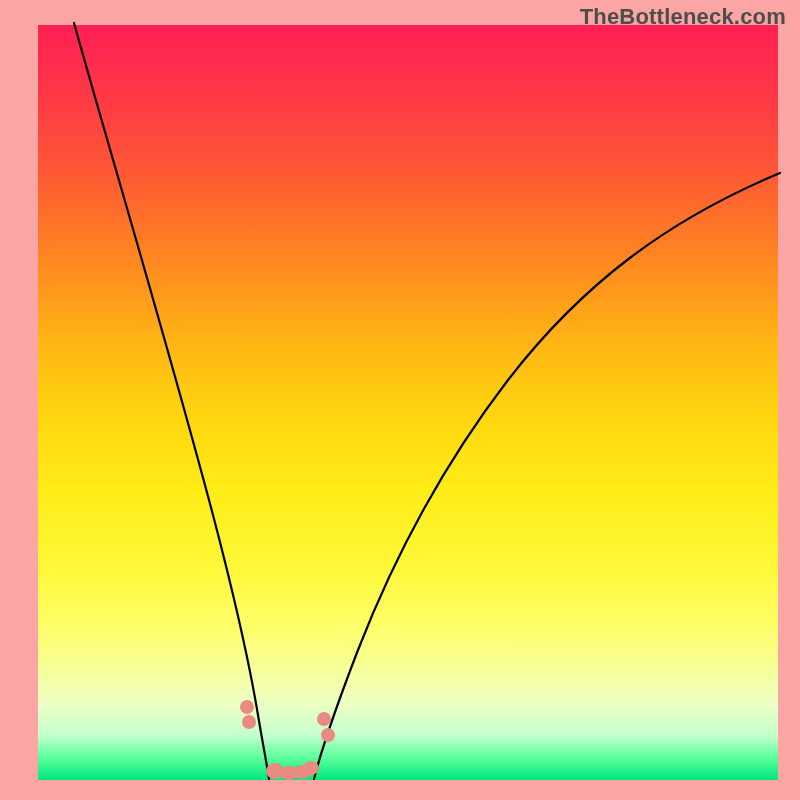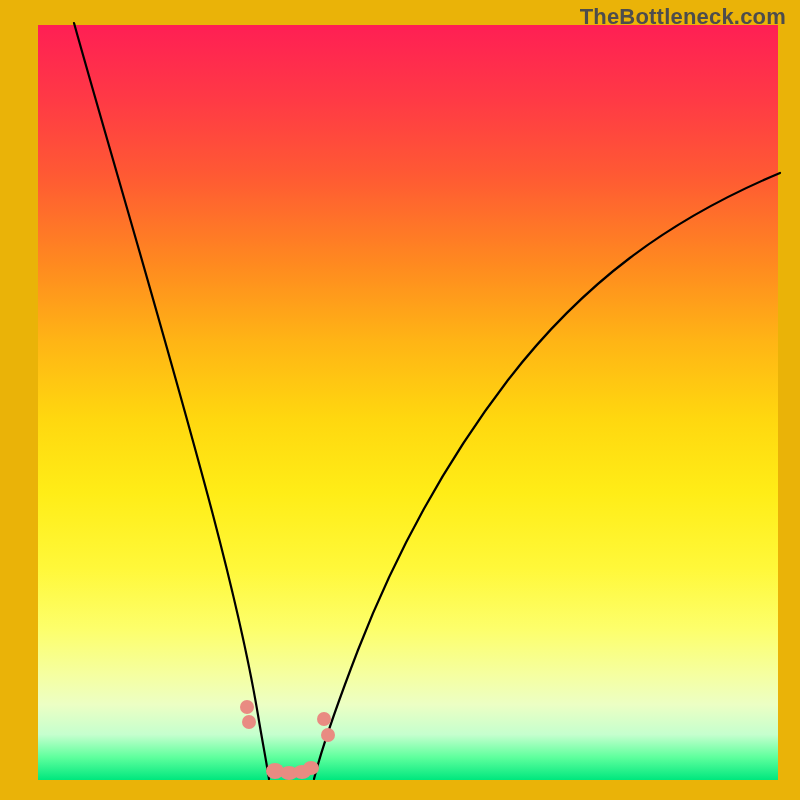--- a/index.html
+++ b/index.html
@@ -3,21 +3,21 @@
 <meta charset="utf-8">
 <style>
   * { margin: 0; padding: 0; box-sizing: border-box; }
   html, body { width: 800px; height: 800px; overflow: hidden; }
   body { background: #000; font-family: Arial, Helvetica, sans-serif; }
 
   .frame {
     position: absolute;
     left: 0; top: 0;
     width: 800px; height: 800px;
-    background: #eab308;
+    background: #fca5a5;
   }
 
   .plot {
     position: absolute;
     left: 38px;
     top: 25px;
     width: 740px;
     height: 755px;
     
     background: linear-gradient(to bottom,

